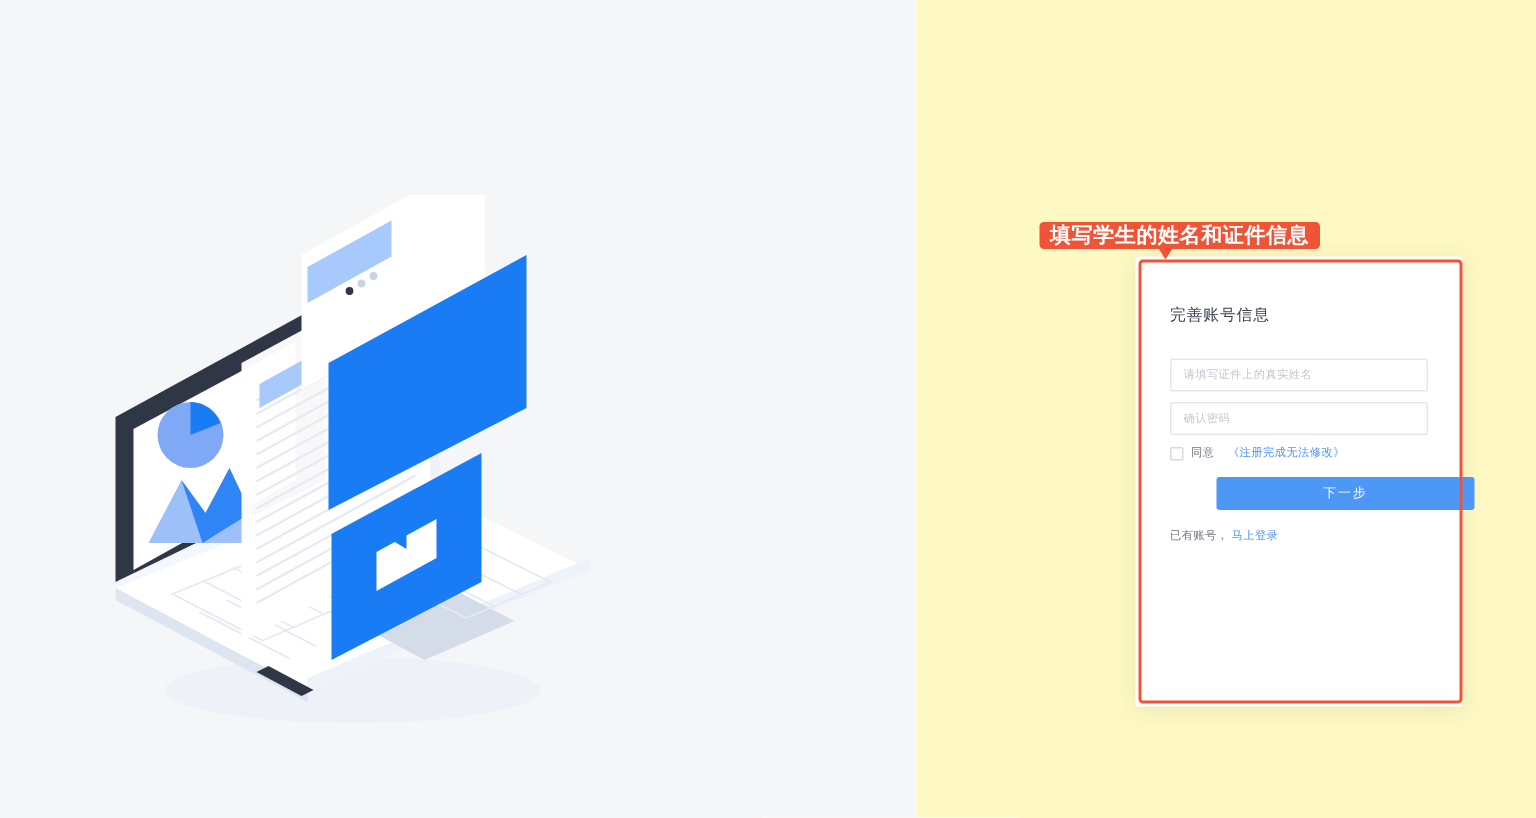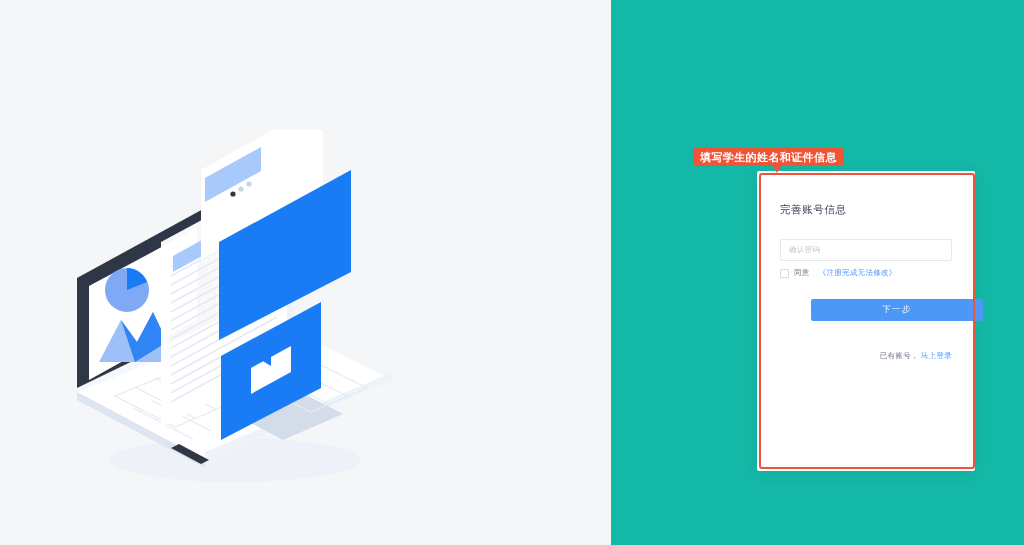--- a/index.html
+++ b/index.html
@@ -31,21 +31,21 @@
     height: 370px;
   }
   .illustration-wrap svg { display: block; }
 
   
   .right-panel {
     position: absolute;
     left: 611px; top: 0;
     width: 413px;
     height: 545px;
-    background: #14b8a6;
+    background: #fef9c3;
   }
 
   .signup-card {
     position: absolute;
     left: 146px;      
     top: 171px;
     width: 218px;
     height: 300px;
     background: #ffffff;
     box-shadow: 0 2px 14px rgba(60,70,90,0.10);
@@ -89,21 +89,21 @@
     margin-top: -4px;
     border-right: 1px solid #c8ccd3;
     border-bottom: 1px solid #c8ccd3;
     transform: rotate(45deg);
   }
 
   .agree-row {
     display: flex;
     align-items: center;
     margin-top: 7px;
-    margin-bottom: 21px;
+    margin-bottom: 11px;
     gap: 5px;
   }
   .checkbox {
     width: 7px; height: 7px;
     border: 1px solid #d6dae0;
     border-radius: 1px;
     background: #fff;
     flex: 0 0 auto;
   }
   .agree-text {
@@ -130,22 +130,21 @@
     letter-spacing: 1.4px;
     font-family: inherit;
     cursor: pointer;
     display: flex;
     align-items: center;
     justify-content: center;
     margin-left: 31px;
   }
 
   .footer-row {
-    margin-top: 23px;
-    text-align: right;
+    margin-top: 6px;
     white-space: nowrap;
   }
   .footer-text {
     font-size: 7.5px;
     color: #6b7280;
     letter-spacing: 0.3px;
   }
   .footer-link {
     font-size: 7.5px;
     color: #4d97f7;
@@ -172,21 +171,21 @@
     top: 148px;
     height: 18px;
     background: #ef5436;
     border-radius: 3px;
     display: flex;
     align-items: center;
     padding: 0 7px;
     box-sizing: border-box;
   }
   .annot-tooltip .label {
-    font-size: 11px;
+    font-size: 14px;
     color: #ffffff;
     font-weight: bold;
     letter-spacing: 0.4px;
     white-space: nowrap;
   }
   .annot-tail {
     position: absolute;
     left: 772px;
     top: 165px;
     width: 0; height: 0;
@@ -282,20 +281,23 @@
     </svg>
   </div>
 </div>
 
 <div class="right-panel">
 
   <div class="signup-card">
 
     <div class="card-title">完善账号信息</div>
 
+    <div class="field">
+      <span class="ph">请填写证件上的真实姓名</span>
+    </div>
 
 
 
 
     <div class="field">
       <span class="ph">确认密码</span>
     </div>
 
     <div class="agree-row">
       <span class="checkbox"></span>

